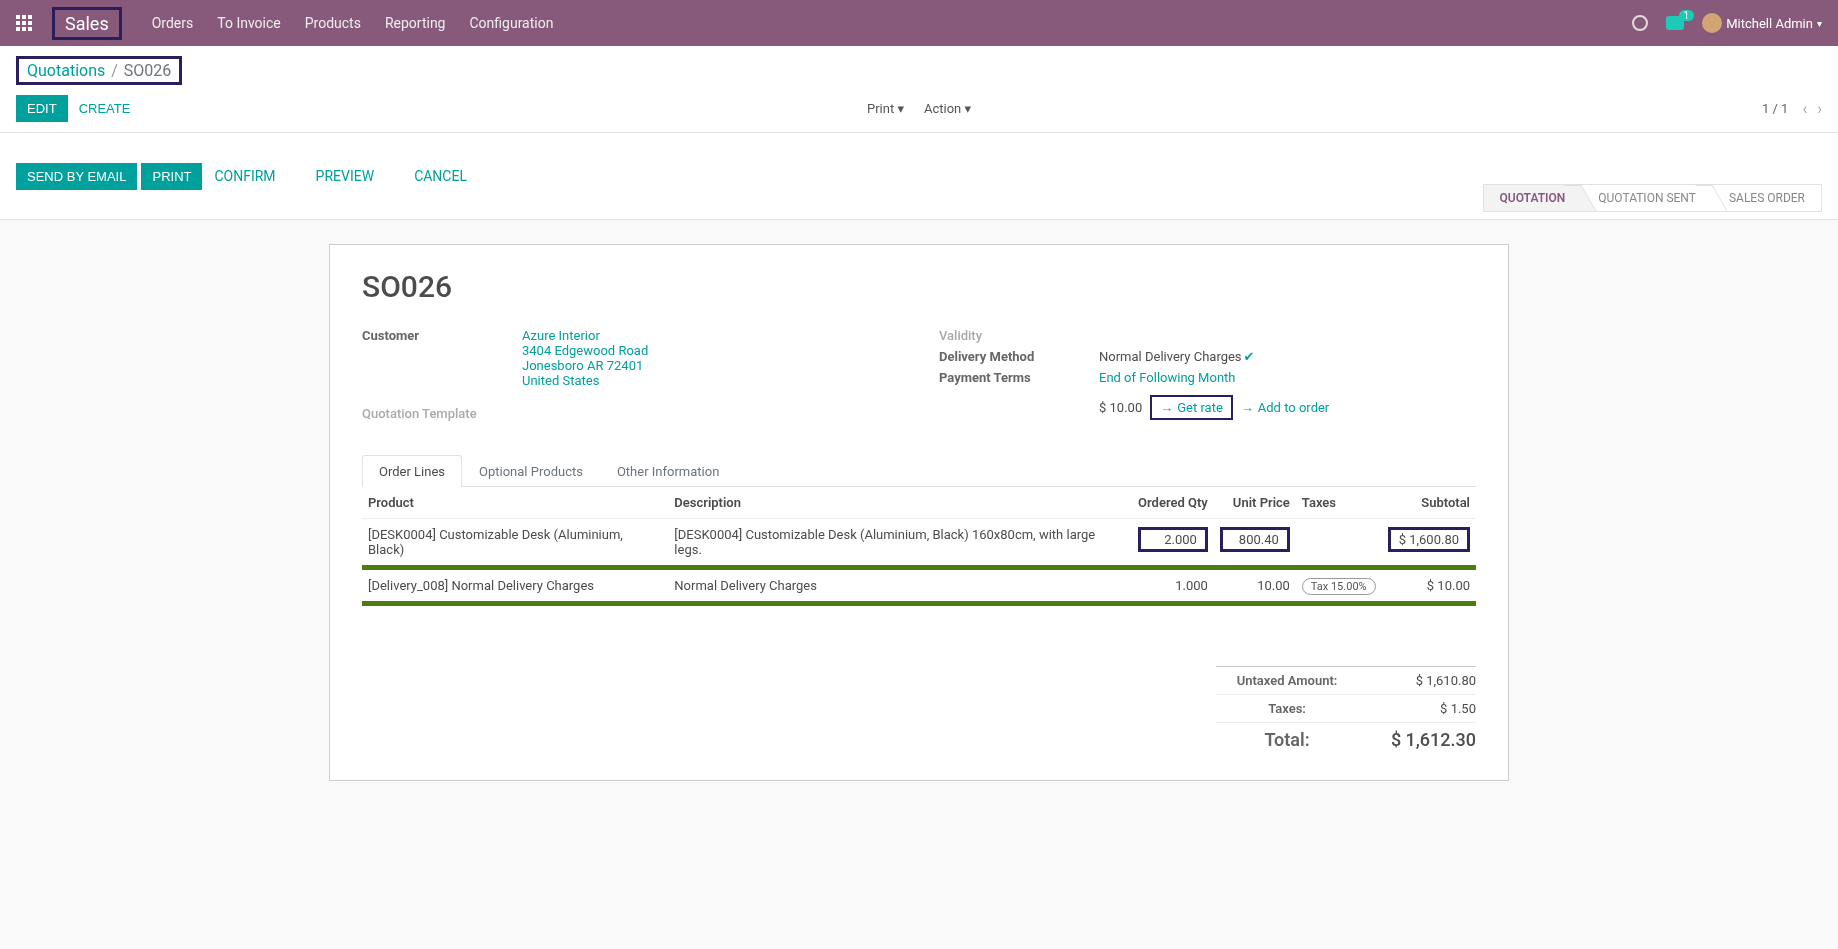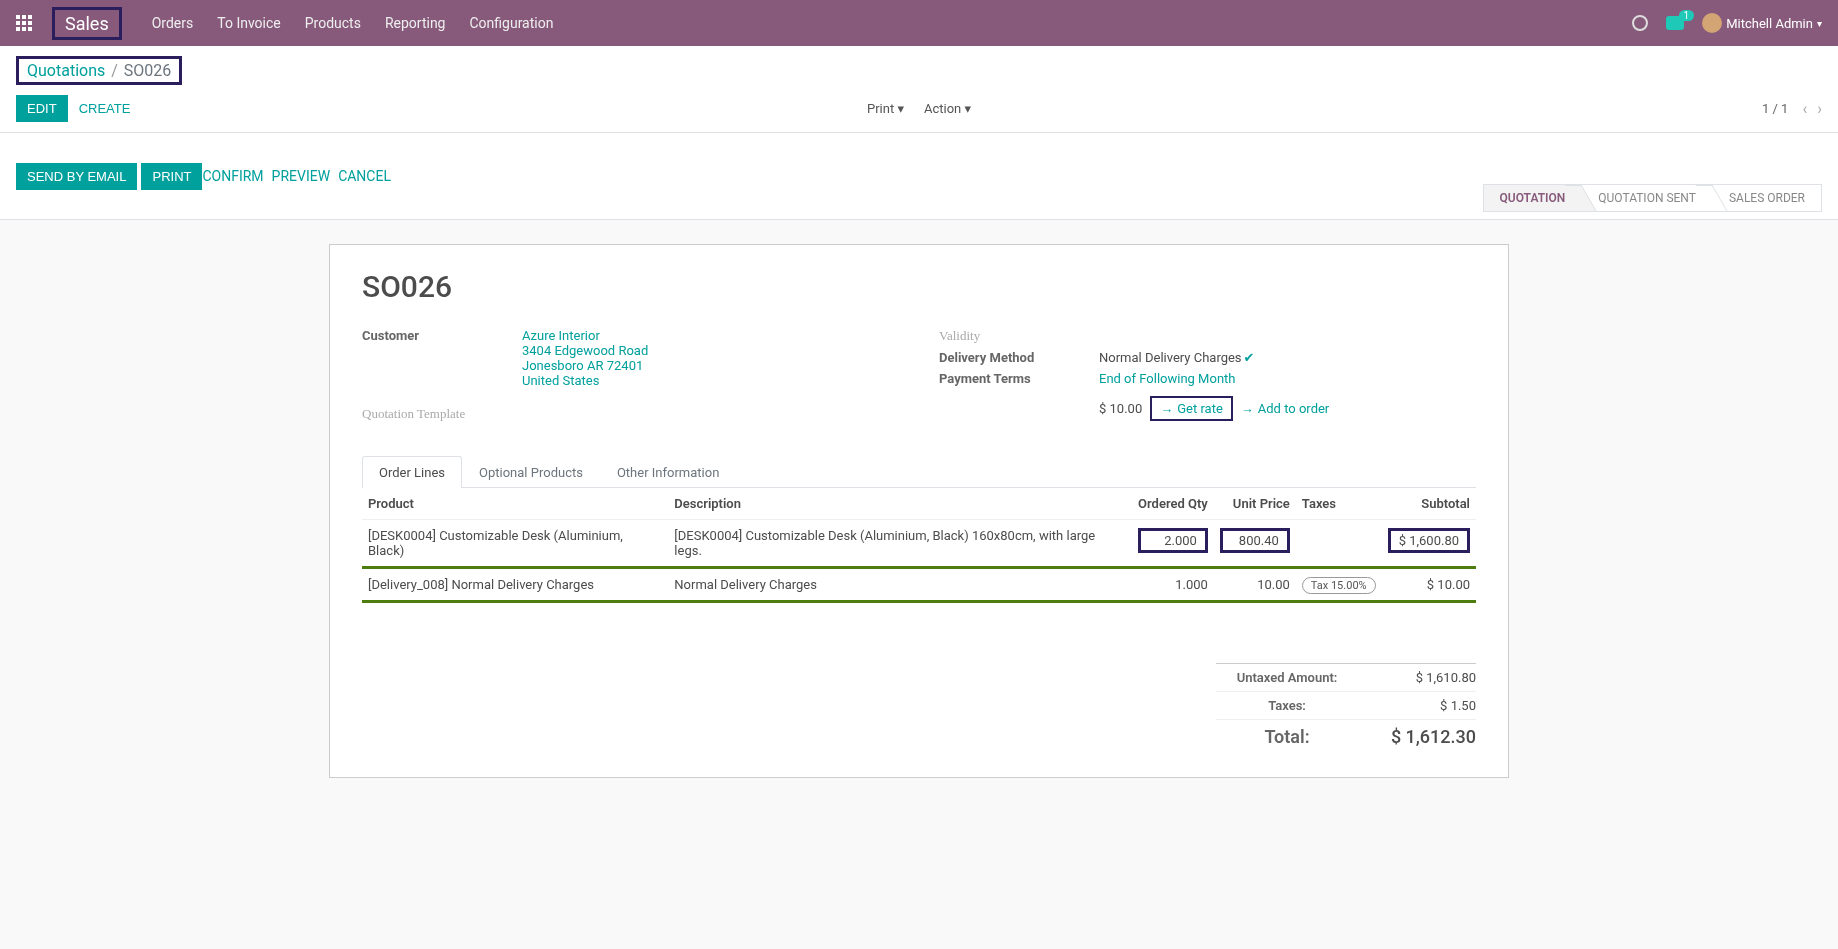--- a/index.html
+++ b/index.html
@@ -36,55 +36,55 @@
 .cp-center { position: absolute; left: 50%; transform: translateX(-50%); display: flex; gap: 20px; color: #555; }
 .cp-center .dd { cursor: pointer; }
 .cp-right { margin-left: auto; display: flex; align-items: center; gap: 14px; color: #666; }
 .pager-arrows { display: flex; gap: 10px; font-size: 16px; color: #aaa; }
 .pager-arrows span { cursor: pointer; }
 
 
 .action-bar { background: #fff; border-bottom: 1px solid #dee2e6; display: flex; align-items: center; padding: 7px 16px; }
 .action-buttons { display: flex; gap: 4px; align-items: center; }
 .action-buttons .btn-primary { font-weight: 500; padding: 5px 10px; }
-.action-links { display: flex; gap: 8px; }
+.action-links { display: flex; gap: 40px; margin-left: 12px; }
 .action-links a { color: #00a09d; font-size: 14px; cursor: pointer; }
 .status-bar { margin-left: auto; display: flex; }
 .status-step { padding: 6px 16px; font-size: 12px; color: #888; background: #fff; border: 1px solid #dee2e6; position: relative; margin-left: -1px; margin-top: 44px; }
 .status-step.active { color: #875A7B; background: #f3f3f3; font-weight: 600; }
 .status-step::after { content: ''; position: absolute; right: -8px; top: 0; bottom: 0; width: 16px; background: inherit; border-right: 1px solid #dee2e6; border-top: 1px solid #dee2e6; transform: skewX(30deg); z-index: 1; }
 .status-step:last-child::after { display: none; }
 
 
 .sheet-wrap { display: flex; justify-content: center; padding: 24px 0 60px; }
 .sheet { background: #fff; border: 1px solid #ccc; width: 1180px; padding: 24px 32px; }
 .sheet h1 { font-size: 30px; font-weight: 500; color: #4c4c4c; margin-bottom: 24px; }
 .form-grid { display: grid; grid-template-columns: 1fr 1fr; gap: 0 40px; }
 .form-row { display: flex; margin-bottom: 6px; }
 .form-label { width: 160px; color: #666; font-weight: 700; font-size: 13px; }
-.form-label.muted { color: #aaa; font-weight: 500; font-family: Liberation Serif, serif; }
+.form-label.muted { color: #aaa; font-weight: 500; }
 .form-value { flex: 1; color: #4c4c4c; }
 .form-value a { color: #00a09d; text-decoration: none; }
 .form-value .addr { color: #00a09d; display: block; }
 .check-icon { color: #00a09d; margin-left: 2px; }
 .rate-row { display: flex; align-items: center; gap: 8px; margin-top: 4px; }
 .btn-outline { border: 2px solid #2a1e5c; padding: 3px 8px; color: #00a09d; cursor: pointer; font-size: 13px; display: inline-flex; align-items: center; gap: 4px; }
 .arrow-right { font-weight: bold; }
 .link-teal { color: #00a09d; cursor: pointer; display: inline-flex; align-items: center; gap: 4px; }
 
 
 .tabs { display: flex; border-bottom: 1px solid #dee2e6; margin-top: 28px; }
 .tab { padding: 8px 16px; color: #6c757d; cursor: pointer; border: 1px solid transparent; border-bottom: none; margin-bottom: -1px; }
 .tab.active { color: #4c4c4c; border-color: #dee2e6; background: #fff; border-radius: 3px 3px 0 0; }
 
 
 .tbl { width: 100%; border-collapse: collapse; margin-top: 0; }
 .tbl th { text-align: left; font-weight: 600; color: #4c4c4c; padding: 8px 6px; font-size: 13px; border-bottom: 1px solid #eee; }
 .tbl th.num, .tbl td.num { text-align: right; }
-.tbl td { padding: 8px 6px; font-size: 13px; vertical-align: top; border-bottom: 3px solid #4d7c0f; }
+.tbl td { padding: 8px 6px; font-size: 13px; vertical-align: top; border-bottom: 5px solid #4d7c0f; }
 .box-hl { border: 3px solid #2a1e5c; padding: 2px 8px; display: inline-block; min-width: 70px; text-align: right; }
 .tax-pill { border: 1px solid #999; border-radius: 10px; padding: 1px 8px; font-size: 11px; color: #555; }
 
 
 .totals { margin-top: 60px; margin-left: auto; width: 260px; }
 .totals-row { display: flex; justify-content: space-between; padding: 6px 0; border-top: 1px solid #eee; }
 .totals-row:first-child { border-top: 1px solid #ccc; }
 .totals-row.total { font-size: 18px; font-weight: 500; }
 .totals-label { color: #666; font-weight: 600; text-align: center; flex: 1; margin-right: 28px; }
 .totals-val { text-align: right; min-width: 90px; }

